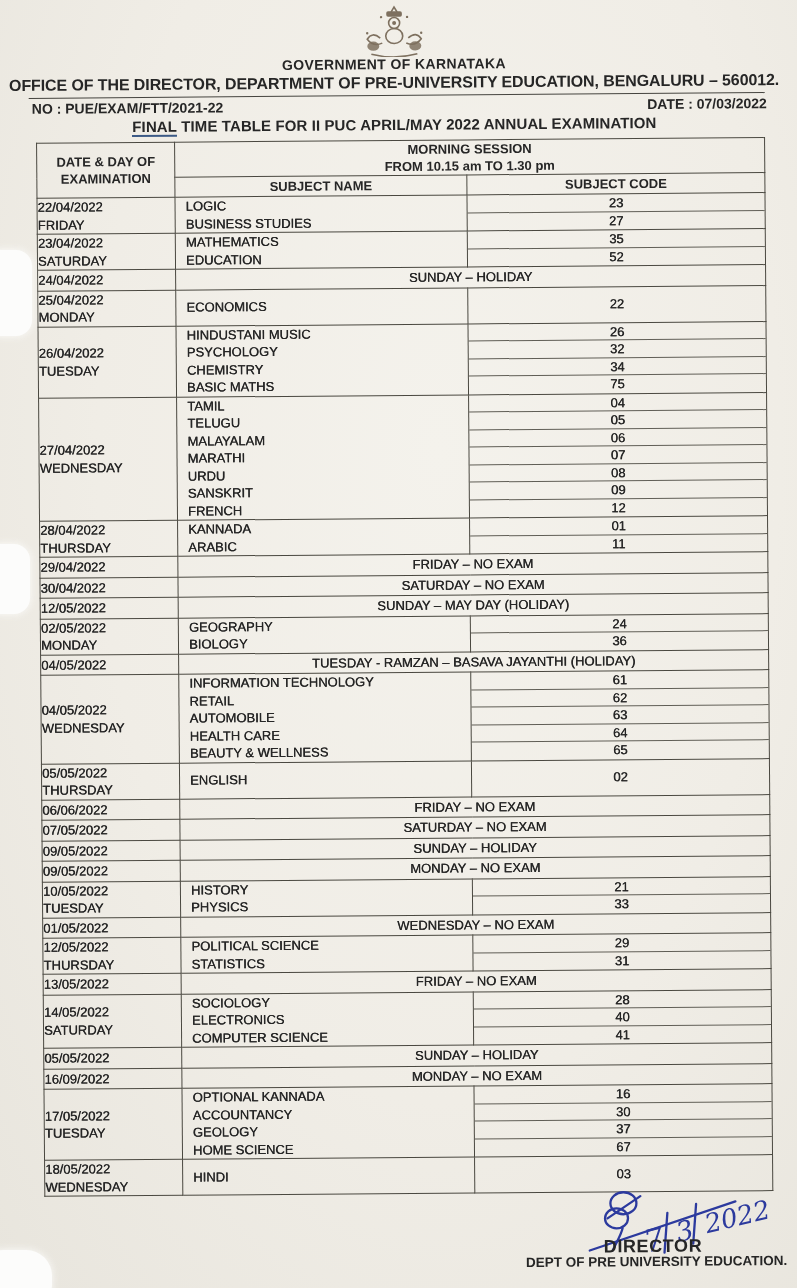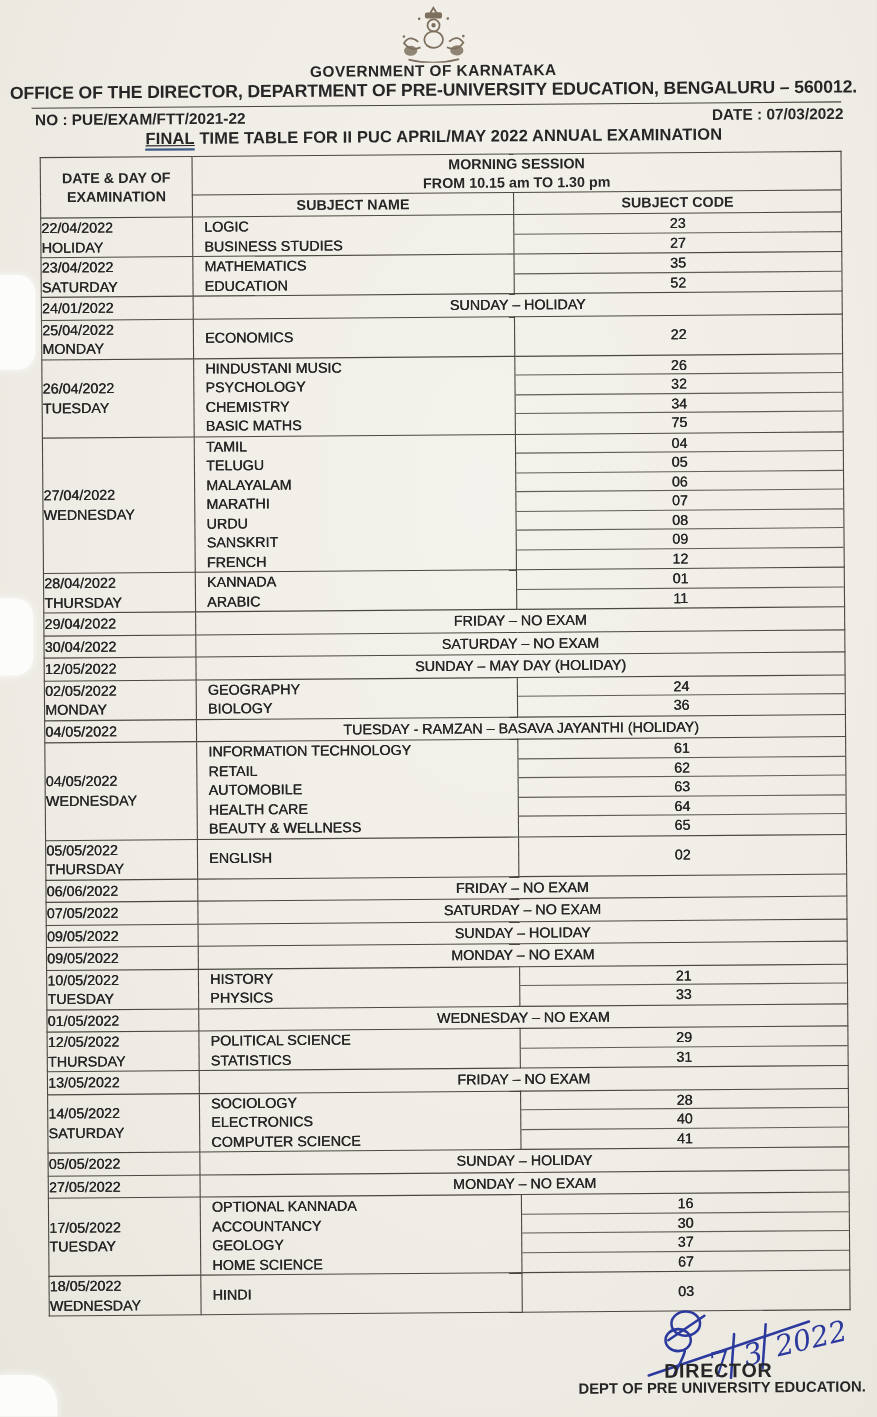--- a/index.html
+++ b/index.html
@@ -23,21 +23,21 @@
   .patch.p3 { left: -22px; top: 1250px; width: 74px; height: 60px; border-radius: 26px; }
 
   .emblem-wrap { text-align: center; padding-top: 5px; height: 55px; }
 
   .gov-line   { text-align: center; font-size: 14px; font-weight: bold; letter-spacing: .4px; margin-top: 1px; }
   .office-line{ text-align: center; font-size: 16px; font-weight: bold; letter-spacing: -0.1px; margin-top: 2px; }
   .hr { height: 0; border-top: 1.5px solid #44433e; margin: 3px 28px 0 33px; }
   .ref-row { display: flex; justify-content: space-between; align-items: baseline;
              margin: 2px 26px 0 36px; font-size: 14px; font-weight: bold; }
   .doc-title { text-align: center; font-size: 15px; font-weight: bold; margin-top: 2px; letter-spacing: .1px; }
-  .doc-title .uw { display: inline-block; border-bottom: 2.6px solid #3c5a86; text-decoration: underline; }
+  .doc-title .uw { display: inline-block; border-bottom: 2.6px solid #3c5a86; }
 
   table.tt { border-collapse: collapse; table-layout: fixed; width: 728px; margin: 5px 0 0 40px; }
   .tt col.c1 { width: 138px; } .tt col.c2 { width: 292px; } .tt col.c3 { width: 298px; }
   .tt th, .tt td { border: 1.4px solid #4a4840; padding: 0; }
   .tt th { font-size: 13px; font-weight: bold; }
   .th-date div { line-height: 17px; }
   .th-session { padding: 2px 0; }
   .th-session div { line-height: 17px; }
   .th-sub { height: 20px; }
 
@@ -108,21 +108,21 @@
             <div>FROM 10.15 am TO 1.30 pm</div>
           </th>
         </tr>
         <tr>
           <th class="th-sub">SUBJECT NAME</th>
           <th class="th-sub">SUBJECT CODE</th>
         </tr>
       </thead>
       <tbody id="rows">
           <tr>
-            <td class="c-date">22/04/2022<div>HOLIDAY</div></td>
+            <td class="c-date">22/04/2022<div>FRIDAY</div></td>
             <td class="c-names">
               <div class="ln">LOGIC</div>
               <div class="ln">BUSINESS STUDIES</div>
             </td>
             <td class="c-codes">
               <div class="ln sep">23</div>
               <div class="ln">27</div>
             </td>
           </tr>
           <tr>
@@ -130,21 +130,21 @@
             <td class="c-names">
               <div class="ln">MATHEMATICS</div>
               <div class="ln">EDUCATION</div>
             </td>
             <td class="c-codes">
               <div class="ln sep">35</div>
               <div class="ln">52</div>
             </td>
           </tr>
           <tr>
-            <td class="c-date">24/01/2022</td>
+            <td class="c-date">24/04/2022</td>
             <td class="c-note" colspan="2">SUNDAY – HOLIDAY</td>
           </tr>
           <tr>
             <td class="c-date">25/04/2022<div>MONDAY</div></td>
             <td class="c-names">
               <div class="ln">ECONOMICS</div>
             </td>
             <td class="c-codes">
               <div class="ln">22</div>
             </td>
@@ -306,21 +306,21 @@
               <div class="ln sep">28</div>
               <div class="ln sep">40</div>
               <div class="ln">41</div>
             </td>
           </tr>
           <tr>
             <td class="c-date">05/05/2022</td>
             <td class="c-note" colspan="2">SUNDAY – HOLIDAY</td>
           </tr>
           <tr>
-            <td class="c-date">27/05/2022</td>
+            <td class="c-date">16/09/2022</td>
             <td class="c-note" colspan="2">MONDAY – NO EXAM</td>
           </tr>
           <tr>
             <td class="c-date">17/05/2022<div>TUESDAY</div></td>
             <td class="c-names">
               <div class="ln">OPTIONAL KANNADA</div>
               <div class="ln">ACCOUNTANCY</div>
               <div class="ln">GEOLOGY</div>
               <div class="ln">HOME SCIENCE</div>
             </td>

